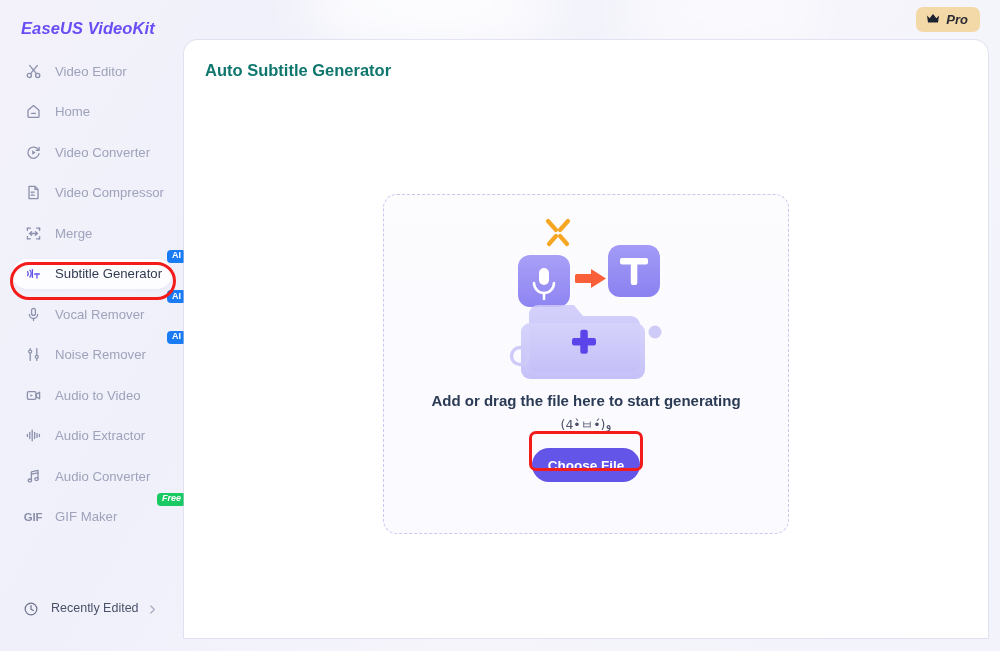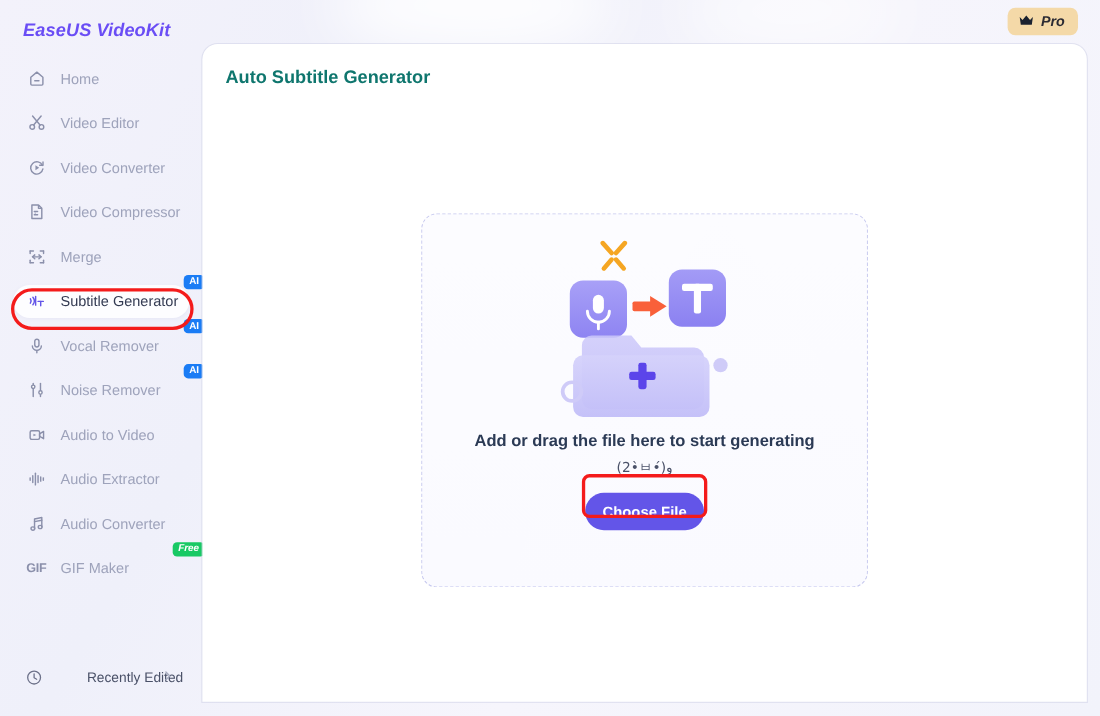--- a/index.html
+++ b/index.html
@@ -103,22 +103,22 @@
   .badge.ai:after { border-top-color: #1a7cf5; }
   .badge.free:after { border-top-color: #18c964; }
 
   .gif-ico {
     font-size: 11.5px; font-weight: bold; letter-spacing: -.3px; color: #6c7189;
   }
 
   
   .recent {
     position: absolute; left: 12px; bottom: 20px; width: 160px; height: 30px;
-    display: flex; align-items: center; padding-left: 11px;
-    border-radius: 15px; cursor: pointer; gap: 28px;
+    display: flex; align-items: flex-start; padding-left: 11px;
+    border-radius: 15px; cursor: pointer;
   }
   .recent .txt {
     margin-left: 12px; font-size: 12.5px; color: #4a5168; white-space: nowrap;
   }
   .recent .chev { position: absolute; right: 14px; color: #a5aabe; }
 
   
   .main-card {
     position: absolute; left: 184px; top: 40px;
     width: 804px; height: 598px;
@@ -218,37 +218,37 @@
       </div>
     </div>
   </div>
 
   <div class="sidebar">
     <div class="nav-list">
 
       <div class="nav-item">
         <span class="ico">
           <svg width="17" height="17" viewBox="0 0 17 17" fill="none" stroke="currentColor" stroke-width="1.3">
-            <path d="M3 7.2 L8.5 2.6 L14 7.2 V13.4 a1 1 0 0 1 -1 1 H4 a1 1 0 0 1 -1 -1 Z" stroke-linejoin="round"></path>
-            <line x1="6.6" y1="10.4" x2="10.4" y2="10.4" stroke-linecap="round"></line>
-          </svg>
-        </span>
-        <span class="txt">Home</span>
-      </div>
-
-      <div class="nav-item">
-        <span class="ico">
-          <svg width="17" height="17" viewBox="0 0 17 17" fill="none" stroke="currentColor" stroke-width="1.3">
             <circle cx="4.3" cy="12.4" r="2.1"></circle>
             <circle cx="12.7" cy="12.4" r="2.1"></circle>
             <line x1="5.6" y1="10.7" x2="12.4" y2="2.4" stroke-linecap="round"></line>
             <line x1="11.4" y1="10.7" x2="4.6" y2="2.4" stroke-linecap="round"></line>
           </svg>
         </span>
         <span class="txt">Video Editor</span>
+      </div>
+
+      <div class="nav-item">
+        <span class="ico">
+          <svg width="17" height="17" viewBox="0 0 17 17" fill="none" stroke="currentColor" stroke-width="1.3">
+            <path d="M3 7.2 L8.5 2.6 L14 7.2 V13.4 a1 1 0 0 1 -1 1 H4 a1 1 0 0 1 -1 -1 Z" stroke-linejoin="round"></path>
+            <line x1="6.6" y1="10.4" x2="10.4" y2="10.4" stroke-linecap="round"></line>
+          </svg>
+        </span>
+        <span class="txt">Home</span>
       </div>
 
       <div class="nav-item">
         <span class="ico">
           <svg width="17" height="17" viewBox="0 0 17 17" fill="none" stroke="currentColor" stroke-width="1.3">
             <path d="M13.6 6.4 A5.6 5.6 0 1 0 14 9.6" stroke-linecap="round"></path>
             <path d="M11.1 6.3 h3 v-3" stroke-linecap="round" stroke-linejoin="round"></path>
             <path d="M7.2 6.3 L10.6 8.5 L7.2 10.7 Z" fill="currentColor" stroke="none"></path>
           </svg>
         </span>
@@ -447,21 +447,21 @@
             <rect x="76" y="125" width="24" height="7.5" rx="2.2"></rect>
             <rect x="84.3" y="116.8" width="7.5" height="24" rx="2.2"></rect>
           </g>
 
           <circle cx="24" cy="143" r="8.5" fill="none" stroke="#cfcbf8" stroke-width="3.4"></circle>
           <circle cx="159" cy="119" r="6.5" fill="#cfcbf8"></circle>
         </svg>
       </div>
 
       <div class="dz-title">Add or drag the file here to start generating</div>
-      <div class="dz-emoji">(2•̀ㅂ•́)و</div>
+      <div class="dz-emoji">(4•̀ㅂ•́)و</div>
 
       <button class="choose-btn">Choose File</button>
     </div>
   </div>
 
   <div class="anno anno-oval"></div>
   <div class="anno anno-rect"></div>
 
 </div>
 

